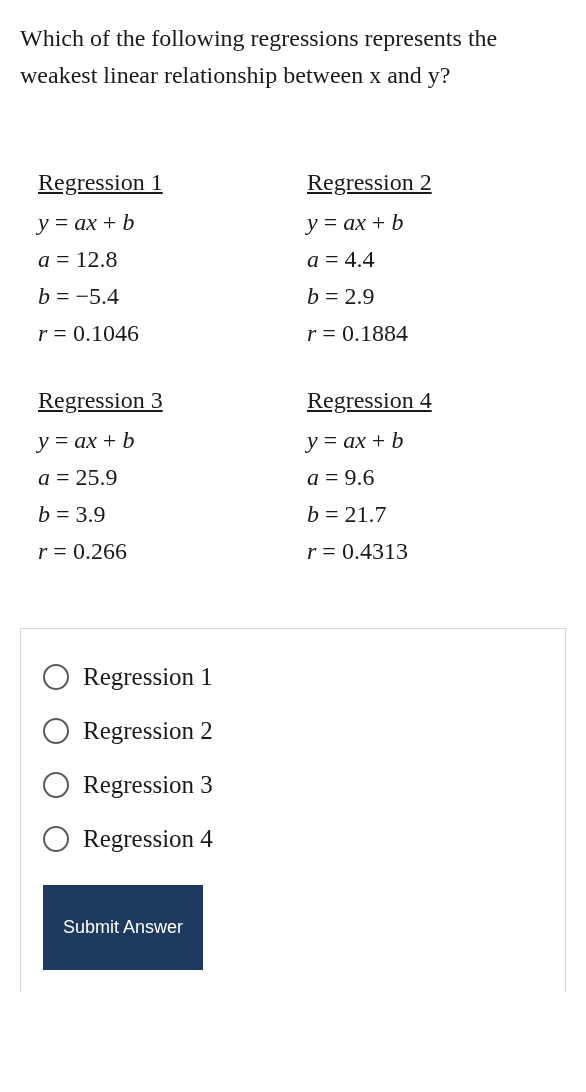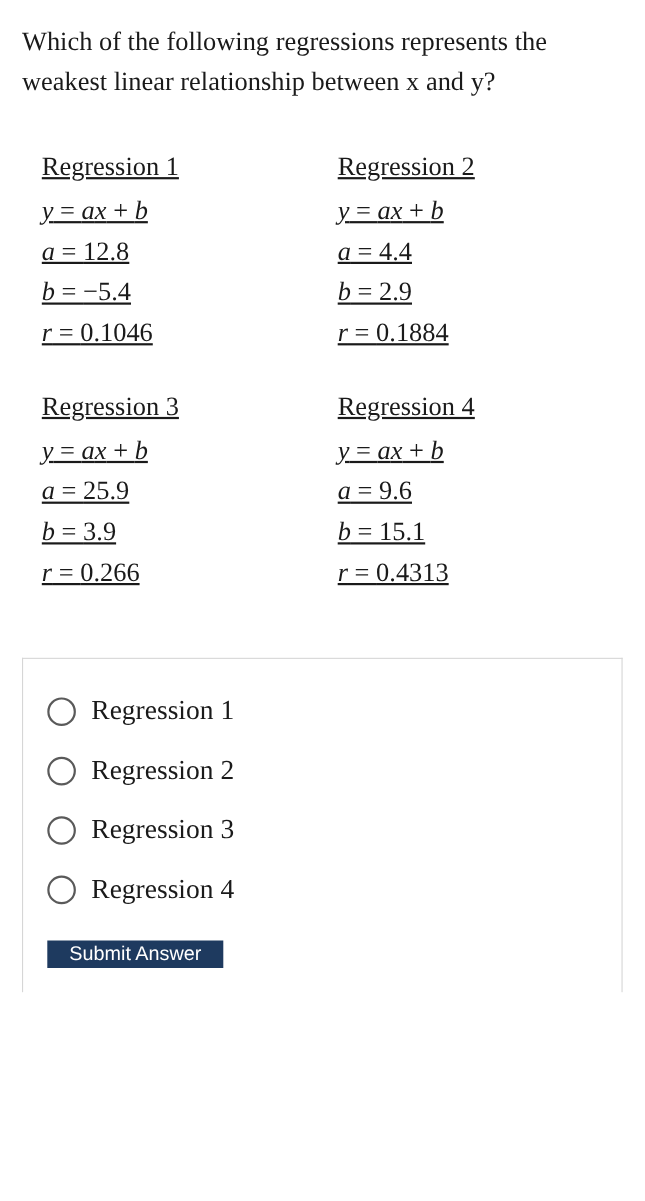--- a/index.html
+++ b/index.html
@@ -7,39 +7,39 @@
     margin: 0;
     padding: 20px 20px 40px 20px;
     font-family: Georgia, 'Times New Roman', serif;
     font-size: 24px;
     color: #1a1a1a;
     background: #fff;
     width: 586px;
   }
   .question {
     line-height: 1.55;
-    margin-bottom: 40px;
+    margin-bottom: 70px;
   }
   .reg-grid {
     display: grid;
     grid-template-columns: 1fr 1fr;
     column-gap: 10px;
     row-gap: 30px;
     padding-left: 18px;
     margin-bottom: 58px;
   }
   .reg-block {
     font-family: 'Times New Roman', serif;
     line-height: 1.55;
   }
   .reg-title {
     text-decoration: underline;
     margin-bottom: 2px;
   }
-  .eq { white-space: nowrap; text-decoration: underline; }
+  .eq { white-space: nowrap; }
   .mi { font-style: italic; }
   .answer-box {
     border: 1px solid #d6d6d6;
     border-bottom: none;
     padding: 34px 22px 22px 22px;
   }
   .option {
     display: flex;
     align-items: center;
     gap: 14px;
@@ -56,21 +56,21 @@
   .option-label {
     font-family: Georgia, 'Times New Roman', serif;
     font-size: 25px;
   }
   .submit {
     display: inline-block;
     background: #1e3a5f;
     color: #fff;
     font-family: -apple-system, 'Segoe UI', Arial, sans-serif;
     font-size: 18px;
-    padding: 2px 20px;
+    padding: 32px 20px;
     border: none;
     cursor: pointer;
     margin-top: 6px;
   }
 </style>
 </head>
 <body>
 
 <div class="question">Which of the following regressions represents the weakest linear relationship between x and y?</div>
 
@@ -97,21 +97,21 @@
     <div class="eq"><span class="mi">y</span> = <span class="mi">a</span><span class="mi">x</span> + <span class="mi">b</span></div>
     <div class="eq"><span class="mi">a</span> = <span>25.9</span></div>
     <div class="eq"><span class="mi">b</span> = <span>3.9</span></div>
     <div class="eq"><span class="mi">r</span> = <span>0.266</span></div>
   </div>
 
   <div class="reg-block">
     <div class="reg-title">Regression 4</div>
     <div class="eq"><span class="mi">y</span> = <span class="mi">a</span><span class="mi">x</span> + <span class="mi">b</span></div>
     <div class="eq"><span class="mi">a</span> = <span>9.6</span></div>
-    <div class="eq"><span class="mi">b</span> = <span>15.1</span></div>
+    <div class="eq"><span class="mi">b</span> = <span>21.7</span></div>
     <div class="eq"><span class="mi">r</span> = <span>0.4313</span></div>
   </div>
 
 </div>
 
 <div class="answer-box">
 
   <div class="option">
     <span class="radio"></span>
     <span class="option-label">Regression 1</span>

